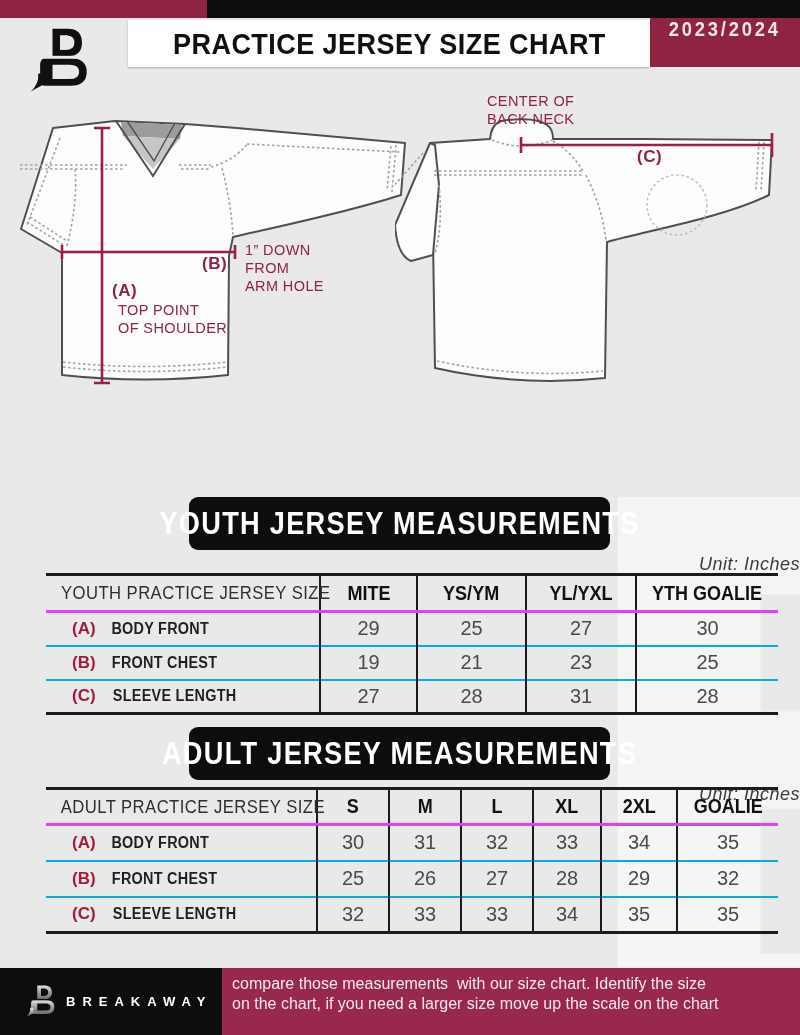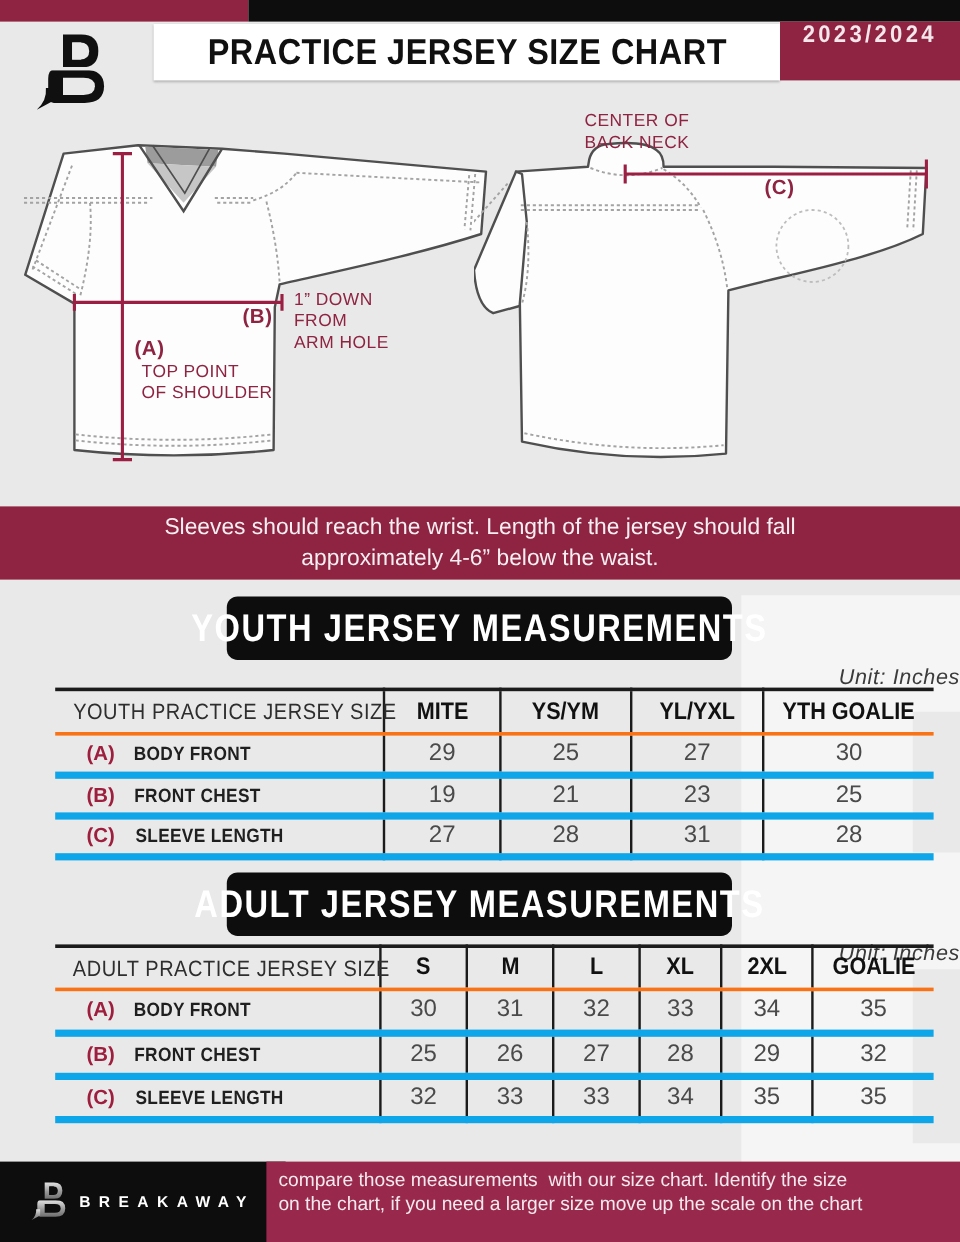--- a/index.html
+++ b/index.html
@@ -60,22 +60,22 @@
   }
   .unit{
     width:800px;left:0;text-align:right;z-index:2;
     font-style:italic;font-size:18px;font-weight:500;color:#3B3B3B;letter-spacing:0.5px;
   }
   
   table.meas{
     position:absolute;left:46px;border-collapse:collapse;table-layout:fixed;z-index:2;
     border-top:3px solid #1B1B1B;border-bottom:3px solid #1B1B1B;
   }
-  table.meas tr{border-bottom:6px solid #0ea5e9;}
-  table.meas tr.hdr{border-bottom:3px solid #f97316;}
+  table.meas tr{border-bottom:2px solid #0ea5e9;}
+  table.meas tr.hdr{border-bottom:3px solid #d946ef;}
   table.meas td,table.meas th{padding:0;vertical-align:middle;}
   table.meas td+td,table.meas th+th{border-left:2px solid #1B1B1B;}
   .col-title{font-size:18.5px;font-weight:500;color:#2E2E2E;text-align:center;letter-spacing:0.5px;}
   .col-size{font-size:20px;font-weight:bold;color:#111111;text-align:center;}
   .cond{display:inline-block;transform:scaleX(0.9);white-space:nowrap;}
   .row-label-cell{text-align:left;padding-left:26px !important;}
   .rkey{color:#9E1E3E;font-weight:bold;font-size:17px;margin-right:10px;}
   .rlabel{font-size:16px;font-weight:600;color:#1F1F1F;letter-spacing:0.3px;}
   .val{font-size:20px;color:#4A4A4A;text-align:center;font-weight:400;}
   
@@ -184,24 +184,20 @@
   <div class="abs diagram-label desc-label" style="left:118px;top:301px;">
     <div>TOP POINT</div>
     <div>OF SHOULDER</div>
   </div>
   <div class="abs diagram-label desc-label" style="left:487px;top:92px;">
     <div>CENTER OF</div>
     <div>BACK NECK</div>
   </div>
   <div class="abs diagram-label key-label" style="left:637px;top:147px;">(C)</div>
 
-  <div class="abs banner">
-    <div>Sleeves should reach the wrist. Length of the jersey should fall</div>
-    <div>approximately 4-6” below the waist.</div>
-  </div>
 
   <div class="abs section-badge" style="left:189px;top:497px;">
     <span>YOUTH JERSEY MEASUREMENTS</span>
   </div>
   <div class="abs unit" style="top:554px;">Unit: Inches</div>
 
   <table class="meas" style="top:573px;width:732px;">
     <colgroup>
         <col style="width:274px">
         <col style="width:97px">

